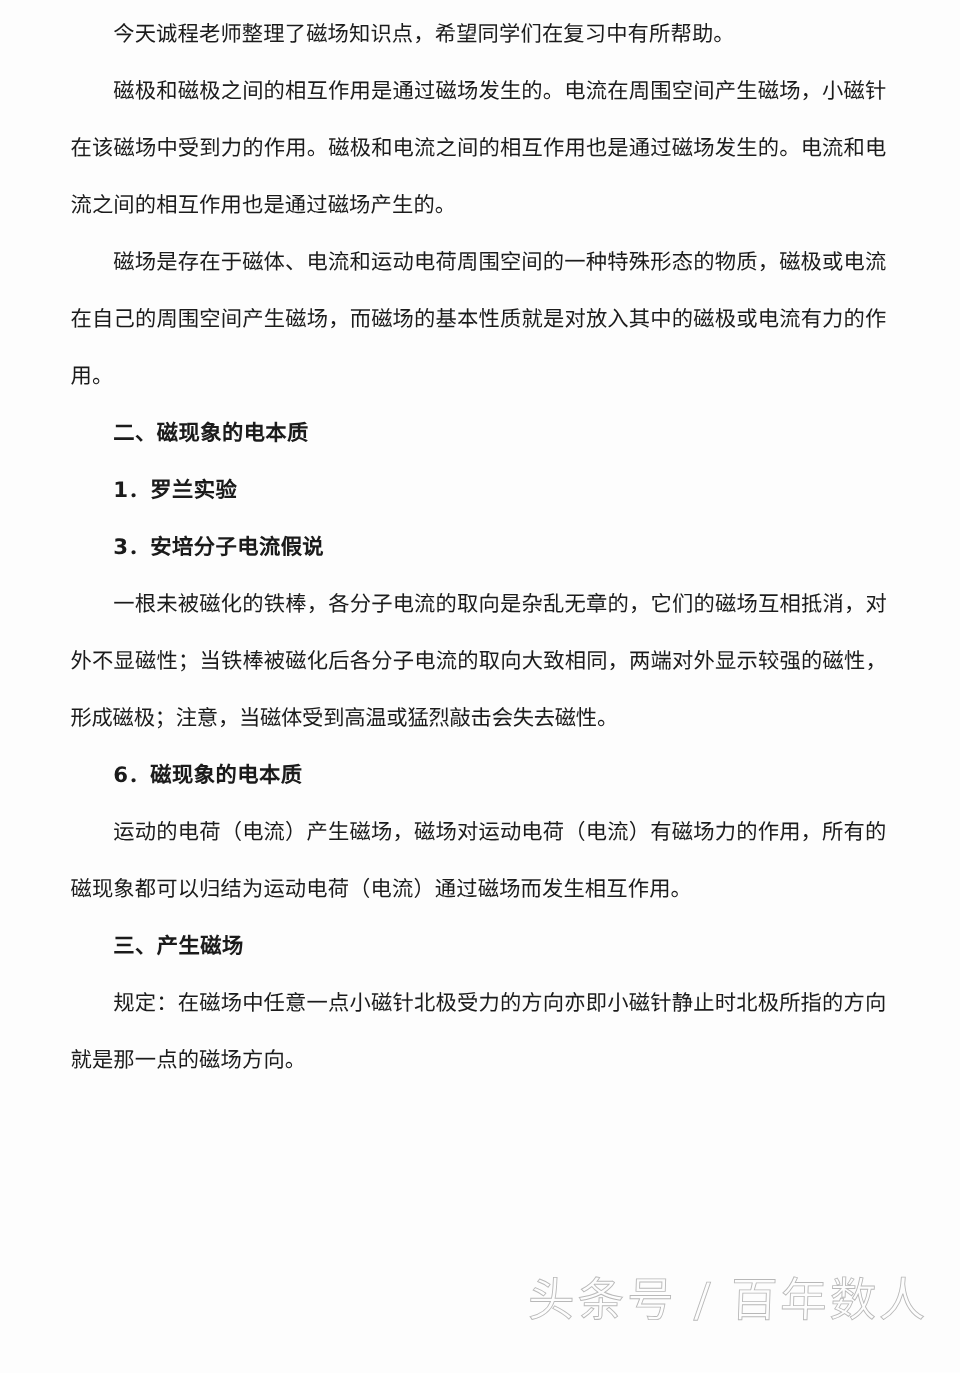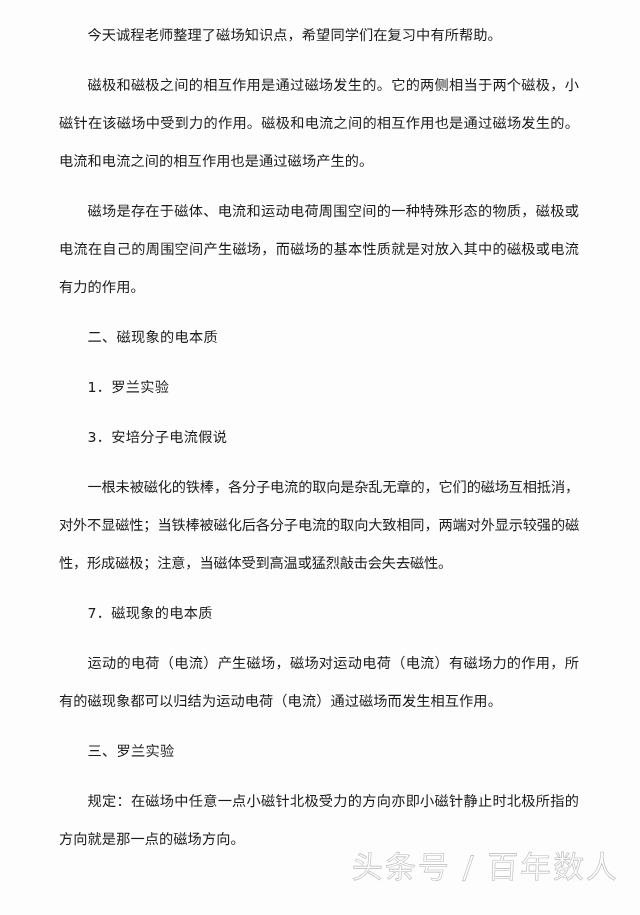--- a/index.html
+++ b/index.html
@@ -25,45 +25,45 @@
 
   .doc-body {
     position: absolute;
     left: 47px;
     top: 4px;
     width: 544px;
     box-sizing: border-box;
   }
 
   .para {
-    margin: 12px;
+    margin: 0;
     padding: 0;
     font-size: 14.2px;
     line-height: 38px;
     color: #1b1b1b;
     text-align: justify;
     text-align-last: left;
     text-justify: inter-character;
     letter-spacing: 0.1px;
     word-break: break-all;
     white-space: normal;
   }
 
   .para.indent {
     text-indent: 28.5px;
   }
 
   .para.heading {
-    font-weight: 400;
+    font-weight: 700;
     text-indent: 28.5px;
     letter-spacing: 0.3px;
   }
 
   .para.subheading {
-    font-weight: 400;
+    font-weight: 700;
     text-indent: 28.5px;
     letter-spacing: 0.3px;
   }
 
   .para.tight {
     letter-spacing: -0.15px;
   }
 
   
   .watermark {
@@ -87,29 +87,29 @@
     transform: skewX(-2deg);
   }
 </style>
 </head>
 <body>
 
 <div class="page">
 
   <div class="doc-body">
     <p class="para indent">今天诚程老师整理了磁场知识点，希望同学们在复习中有所帮助。</p>
-    <p class="para indent">磁极和磁极之间的相互作用是通过磁场发生的。它的两侧相当于两个磁极，小磁针在该磁场中受到力的作用。磁极和电流之间的相互作用也是通过磁场发生的。电流和电流之间的相互作用也是通过磁场产生的。</p>
+    <p class="para indent">磁极和磁极之间的相互作用是通过磁场发生的。电流在周围空间产生磁场，小磁针在该磁场中受到力的作用。磁极和电流之间的相互作用也是通过磁场发生的。电流和电流之间的相互作用也是通过磁场产生的。</p>
     <p class="para indent">磁场是存在于磁体、电流和运动电荷周围空间的一种特殊形态的物质，磁极或电流在自己的周围空间产生磁场，而磁场的基本性质就是对放入其中的磁极或电流有力的作用。</p>
     <p class="para heading">二、磁现象的电本质</p>
     <p class="para subheading">1．罗兰实验</p>
     <p class="para subheading">3．安培分子电流假说</p>
     <p class="para indent tight">一根未被磁化的铁棒，各分子电流的取向是杂乱无章的，它们的磁场互相抵消，对外不显磁性；当铁棒被磁化后各分子电流的取向大致相同，两端对外显示较强的磁性，形成磁极；注意，当磁体受到高温或猛烈敲击会失去磁性。</p>
-    <p class="para subheading">7．磁现象的电本质</p>
+    <p class="para subheading">6．磁现象的电本质</p>
     <p class="para indent">运动的电荷（电流）产生磁场，磁场对运动电荷（电流）有磁场力的作用，所有的磁现象都可以归结为运动电荷（电流）通过磁场而发生相互作用。</p>
-    <p class="para heading">三、罗兰实验</p>
+    <p class="para heading">三、产生磁场</p>
     <p class="para indent">规定：在磁场中任意一点小磁针北极受力的方向亦即小磁针静止时北极所指的方向就是那一点的磁场方向。</p>
 
   </div>
 
   <div class="watermark">
     <div class="watermark-text">头条号 / 百年数人</div>
   </div>
 
 </div>
 

